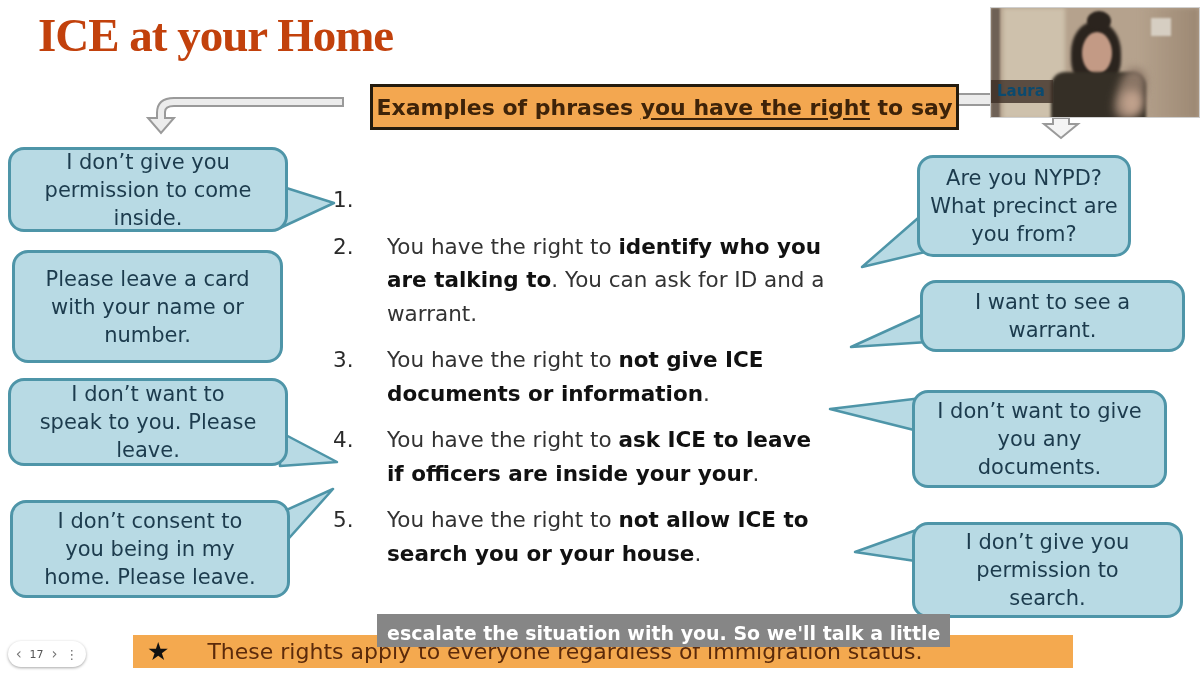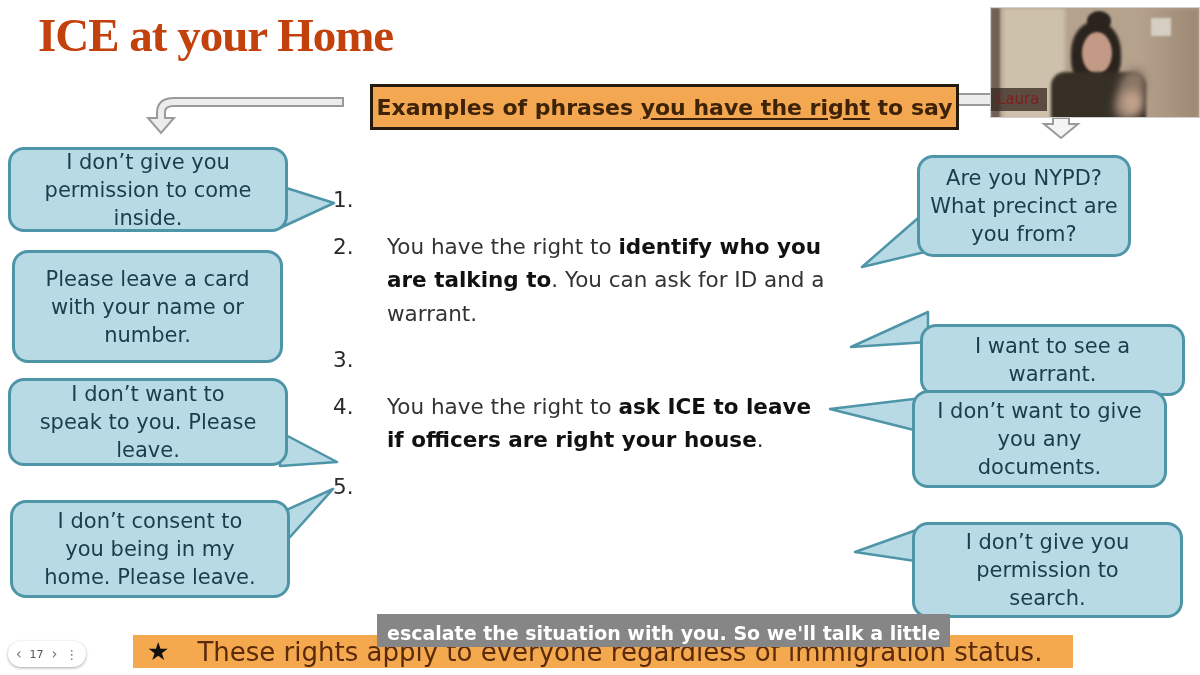--- a/index.html
+++ b/index.html
@@ -35,21 +35,21 @@
   .rights-item b{color:#111;}
 
   
   .caption{left:377px;top:614px;background:#868686;color:#ffffff;font-size:19px;
     font-weight:700;padding:8px 10px 3px 10px;z-index:5;white-space:nowrap;}
 
   
   .footer{left:133px;top:635px;width:940px;height:33px;background:#f4a94f;
     display:flex;align-items:center;z-index:3;}
   .footer .star{color:#111;font-size:25px;margin-left:14px;line-height:1;}
-  .footer .ftxt{color:#5b2a0b;font-size:26px;margin-left:28px;white-space:nowrap;text-align:center;}
+  .footer .ftxt{color:#5b2a0b;font-size:22px;margin-left:38px;white-space:nowrap;text-align:center;}
 
   
   .navpill{left:8px;top:641px;width:78px;height:26px;background:#fff;border-radius:13px;
     box-shadow:0 1px 3px rgba(0,0,0,0.35);display:flex;align-items:center;
     justify-content:space-evenly;z-index:6;color:#757575;}
   .navpill .chev{font-size:15px;line-height:1;cursor:pointer;}
   .navpill .pg{font-size:11px;color:#555;text-align:right;}
   .navpill .dots{font-size:13px;cursor:pointer;}
 
   
@@ -62,22 +62,22 @@
   .webcam .vent{position:absolute;left:160px;top:10px;width:20px;height:18px;background:#d6cec2;filter:blur(1px);}
   .webcam .bun{position:absolute;left:96px;top:3px;width:24px;height:20px;background:#2b241e;border-radius:50%;filter:blur(1px);}
   .webcam .hair{position:absolute;left:80px;top:14px;width:50px;height:68px;background:#2b241e;border-radius:45%;filter:blur(1.5px);}
   .webcam .face{position:absolute;left:91px;top:24px;width:30px;height:42px;background:#c39a85;border-radius:50%;filter:blur(1px);}
   .webcam .body{position:absolute;left:60px;top:64px;width:95px;height:50px;background:#352f26;
     border-radius:14px 14px 0 0;filter:blur(1.5px);}
   .webcam .hand{position:absolute;left:126px;top:60px;width:26px;height:52px;background:#8b7666;
     border-radius:40%;filter:blur(4px);transform:rotate(18deg);}
   .webcam .hand2{position:absolute;left:130px;top:82px;width:22px;height:26px;background:#c0a18c;
     border-radius:50%;filter:blur(5px);}
-  .name-tag{position:absolute;left:0;bottom:6px;background:rgba(58,44,34,0.78);color:#7f1d1d;
-    font-size:15px;font-weight:400;padding:2px 8px 3px 6px;}
+  .name-tag{position:absolute;left:0;bottom:14px;background:rgba(58,44,34,0.78);color:#0c4a6e;
+    font-size:15px;font-weight:700;padding:2px 8px 3px 6px;}
 </style>
 </head>
 <body>
 
 <div class="stage">
 
   <svg class="overlay abs" viewBox="0 0 1200 675">
 
     <path d="M343,98 H174 Q157,98 157,113 V118 H148 L161,133 L174,118 H165 V112 Q165,106 174,106 H343 Z" fill="#ececec" stroke="#9a9a9a" stroke-width="2"></path>
 
@@ -111,49 +111,53 @@
   <div class="abs bubble" style="left:8px;top:378px;width:280px;height:88px;">I don’t want to
 speak to you. Please
 leave.</div>
   <div class="abs bubble" style="left:10px;top:500px;width:280px;height:98px;">I don’t consent to
 you being in my
 home. Please leave.</div>
 
   <div class="abs bubble" style="left:917px;top:155px;width:214px;height:102px;border-radius:16px;">Are you NYPD?
 What precinct are
 you from?</div>
-  <div class="abs bubble" style="left:920px;top:280px;width:265px;height:72px;margin-top:44px;">I want to see a
+  <div class="abs bubble" style="left:920px;top:280px;width:265px;height:72px;">I want to see a
 warrant.</div>
   <div class="abs bubble" style="left:912px;top:390px;width:255px;height:98px;">I don’t want to give
 you any
 documents.</div>
   <div class="abs bubble" style="left:912px;top:522px;width:271px;height:96px;">I don’t give you
 permission to
 search.</div>
 
   <div class="abs rights">
       <div class="rights-item">
         <span class="num">1.</span>
       </div>
       <div class="rights-item">
         <span class="num">2.</span>
         <span class="seg"><span>You have the right to </span><b>identify who you
 are talking to</b><span>. You can ask for ID and a
 warrant.</span></span>
       </div>
       <div class="rights-item">
         <span class="num">3.</span>
+        <span class="seg"><span>You have the right to </span><b>not give ICE
+documents or information</b><span>.</span></span>
       </div>
       <div class="rights-item">
         <span class="num">4.</span>
         <span class="seg"><span>You have the right to </span><b>ask ICE to leave
-if officers are right your house</b><span>.</span></span>
+if officers are inside your your</b><span>.</span></span>
       </div>
       <div class="rights-item">
         <span class="num">5.</span>
+        <span class="seg"><span>You have the right to </span><b>not allow ICE to
+search you or your house</b><span>.</span></span>
       </div>
     </div>
 
   <div class="abs caption">escalate the situation with you. So we'll talk a little</div>
 
   <div class="abs footer">
     <span class="star">★</span>
     <span class="ftxt">These rights apply to everyone regardless of immigration status.</span>
   </div>
 

